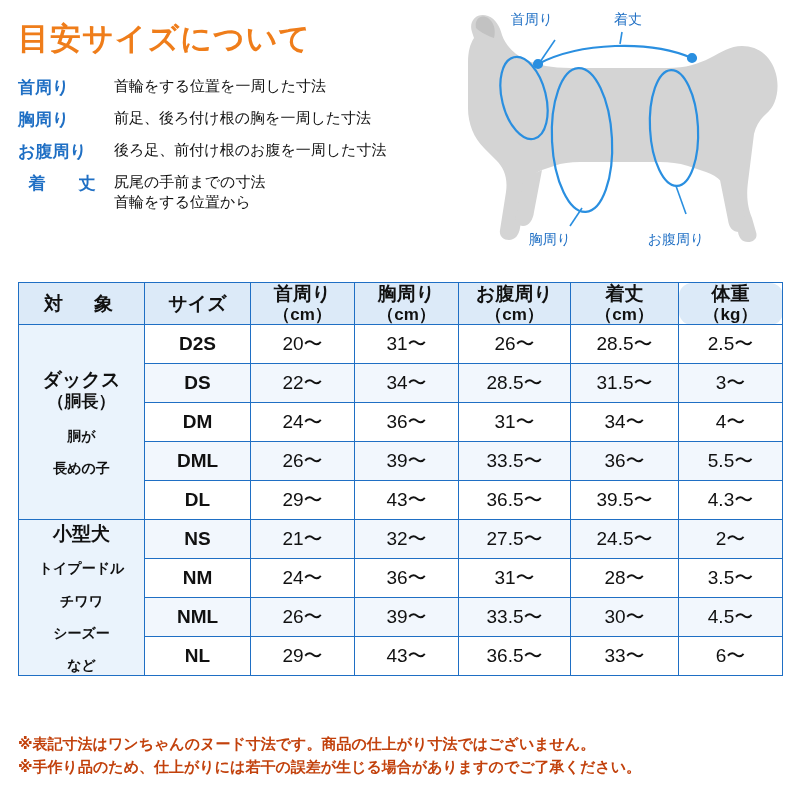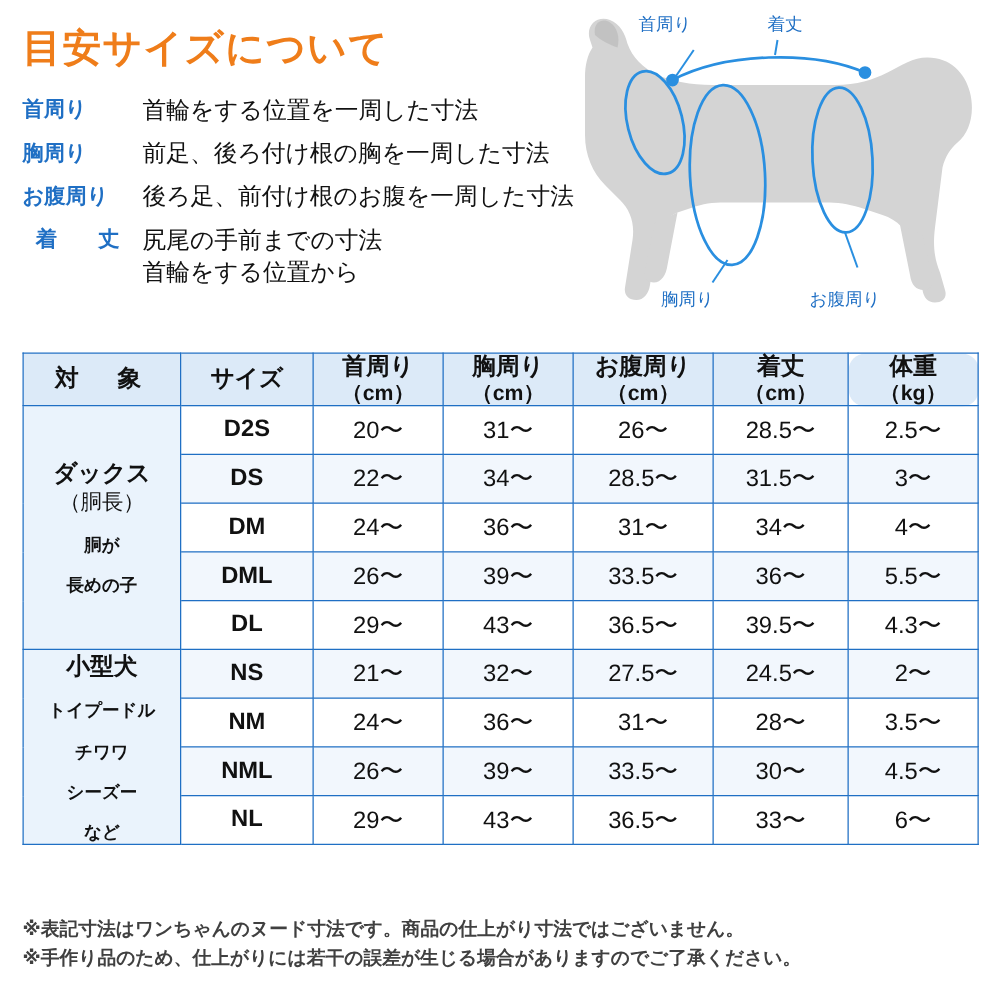--- a/index.html
+++ b/index.html
@@ -38,21 +38,21 @@
   .def-term {
     width: 96px;
     flex: 0 0 96px;
     color: #1f6fc4;
     font-size: 17px;
     font-weight: bold;
     letter-spacing: 0px;
   }
   .def-term.spaced { letter-spacing: 8px; text-align: center; }
   .def-desc {
-    font-size: 19px;
+    font-size: 15px;
     color: #111;
     line-height: 1.35;
   }
 
   
   .illus {
     position: absolute;
     left: 430px; top: 2px;
     width: 368px; height: 258px;
   }
@@ -104,21 +104,21 @@
     background: #eaf3fc;
     color: #1f6fc4;
     font-weight: bold;
     font-size: 21px;
     line-height: 1.25;
     padding: 4px 2px;
   }
   td.group .g-sub {
     display: block;
     font-size: 17px;
-    font-weight: normal;
+    font-weight: bold;
   }
   td.group .g-note {
     display: block;
     font-size: 14px;
     color: #111;
     font-weight: bold;
     line-height: 1.3;
     margin-top: 14px;
   }
   td.sizecell {
@@ -129,21 +129,21 @@
   td.val { font-size: 19px; height: 39px; }
   tr.alt td.val, tr.alt td.sizecell { background:#f2f7fd; }
 
   
   .notes {
     position: absolute;
     left: 18px; top: 732px;
     width: 766px;
   }
   .note {
-    color: #404040;
+    color: #c2410c;
     font-size: 15px;
     font-weight: bold;
     line-height: 1.55;
   }
 
   
   .lbl { font-size: 14px; fill: #1f6fc4; font-family: "Liberation Sans","DejaVu Sans",sans-serif; }
 </style>
 </head>
 <body>

